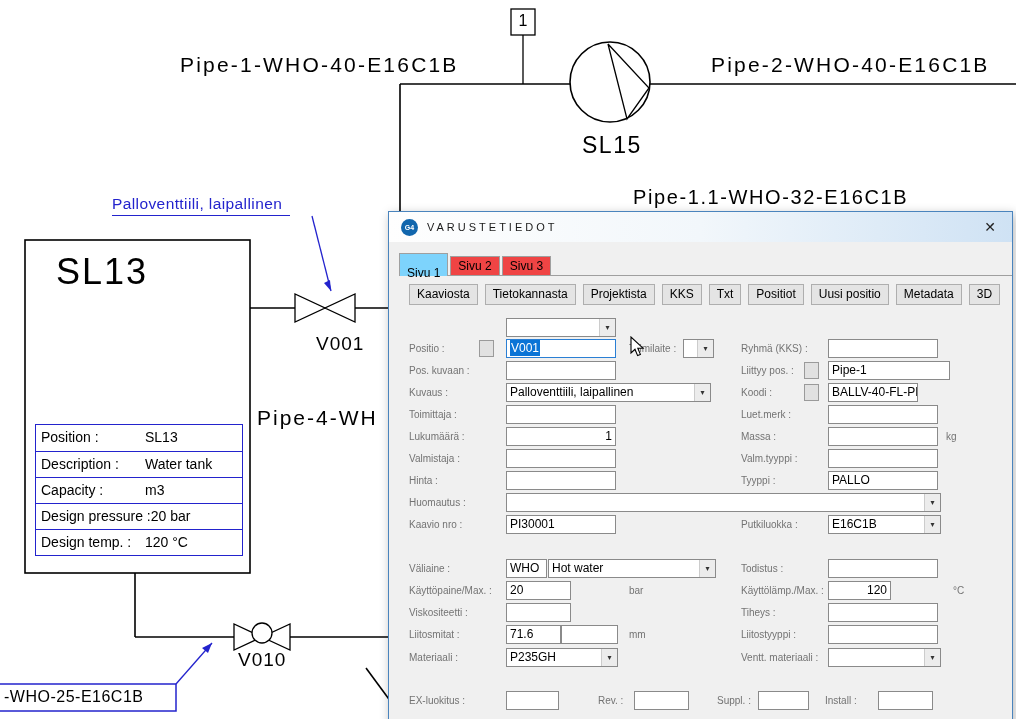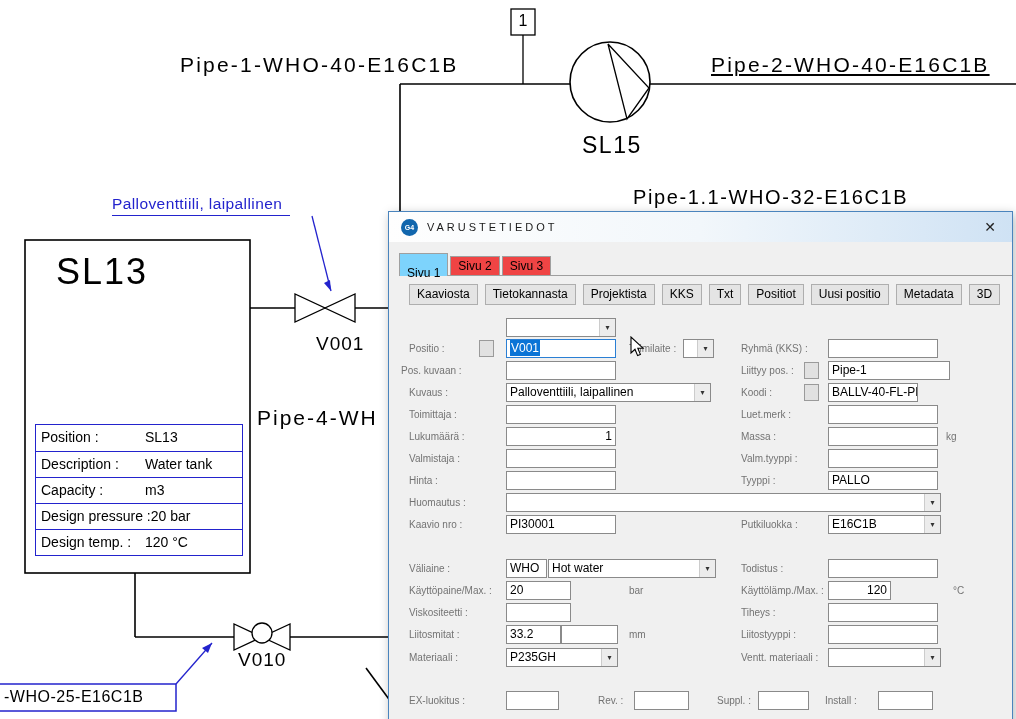--- a/index.html
+++ b/index.html
@@ -86,21 +86,21 @@
   <line x1="366" y1="668" x2="394" y2="706"></line>
   <line x1="312" y1="216" x2="331" y2="291" class="blue"></line>
   <polygon points="331,291 330,280 324,283" class="bluefill"></polygon>
   <line x1="176" y1="684" x2="212" y2="643" class="blue"></line>
   <polygon points="212,643 208,653 202,648" class="bluefill"></polygon>
   <rect x="-2" y="684" width="178" height="27" class="bluebox"></rect>
 </svg>
 
 <div class="cadtext" style="left:511px;top:12px;width:24px;text-align:center;font-size:16px;">1</div>
 <div class="cadtext" style="left:180px;top:53px;font-size:21px;letter-spacing:2.2px;">Pipe-1-WHO-40-E16C1B</div>
-<div class="cadtext" style="left:711px;top:53px;font-size:21px;letter-spacing:2.2px;text-decoration:underline;">Pipe-2-WHO-40-E16C1B</div>
+<div class="cadtext" style="left:711px;top:53px;font-size:21px;letter-spacing:2.2px;">Pipe-2-WHO-40-E16C1B</div>
 <div class="cadtext" style="left:582px;top:132px;font-size:23px;letter-spacing:1.5px;">SL15</div>
 <div class="cadtext" style="left:633px;top:186px;font-size:20px;letter-spacing:1.6px;">Pipe-1.1-WHO-32-E16C1B</div>
 <div class="cadtext annot" style="left:112px;top:195px;font-size:15.5px;letter-spacing:0.4px;">Palloventtiili, laipallinen</div>
 <div class="cadtext" style="left:56px;top:251px;font-size:36px;letter-spacing:2px;">SL13</div>
 <div class="cadtext" style="left:316px;top:333px;font-size:19px;letter-spacing:1px;">V001</div>
 <div class="cadtext" style="left:257px;top:406px;font-size:21px;letter-spacing:2px;">Pipe-4-WH</div>
 <div class="cadtext" style="left:238px;top:649px;font-size:19px;letter-spacing:1px;">V010</div>
 <div class="cadtext" style="left:4px;top:688px;font-size:16px;letter-spacing:0.5px;">-WHO-25-E16C1B</div>
 
 <div class="ttable">
@@ -159,21 +159,21 @@
   <span class="flabel" style="left:20px;top:129px">Positio :</span>
   <div class="sbtn" style="left:90px;top:128px"></div>
   <div class="finput focus" style="left:117px;top:127px;width:110px"><span class="sel">V001</span></div>
   <span class="flabel" style="left:240px;top:129px">Toimilaite :</span>
   <div class="finput combo" style="left:294px;top:127px;width:31px">
       <span class="arrow">▾</span>
     </div>
   <span class="flabel" style="left:352px;top:129px">Ryhmä (KKS) :</span>
   <div class="finput" style="left:439px;top:127px;width:110px"></div>
 
-  <span class="flabel" style="left:12px;top:151px">Pos. kuvaan :</span>
+  <span class="flabel" style="left:20px;top:151px">Pos. kuvaan :</span>
   <div class="finput" style="left:117px;top:149px;width:110px"></div>
   <span class="flabel" style="left:352px;top:151px">Liittyy pos. :</span>
   <div class="sbtn" style="left:415px;top:150px"></div>
   <div class="finput" style="left:439px;top:149px;width:122px">Pipe-1</div>
 
   <span class="flabel" style="left:20px;top:173px">Kuvaus :</span>
   <div class="finput combo" style="left:117px;top:171px;width:205px"><span>Palloventtiili, laipallinen</span><span class="arrow">▾</span></div>
   <span class="flabel" style="left:352px;top:173px">Koodi :</span>
   <div class="sbtn" style="left:415px;top:172px"></div>
   <div class="finput" style="left:439px;top:171px;width:90px">BALLV-40-FL-PN16</div>
@@ -219,21 +219,21 @@
   <span class="flabel" style="left:352px;top:371px">Käyttölämp./Max. :</span>
   <div class="finput right" style="left:439px;top:369px;width:63px">120</div>
   <span class="flabel" style="left:564px;top:371px">°C</span>
 
   <span class="flabel" style="left:20px;top:393px">Viskositeetti :</span>
   <div class="finput" style="left:117px;top:391px;width:65px"></div>
   <span class="flabel" style="left:352px;top:393px">Tiheys :</span>
   <div class="finput" style="left:439px;top:391px;width:110px"></div>
 
   <span class="flabel" style="left:20px;top:415px">Liitosmitat :</span>
-  <div class="finput" style="left:117px;top:413px;width:55px">33.2</div>
+  <div class="finput" style="left:117px;top:413px;width:55px">71.6</div>
   <div class="finput" style="left:172px;top:413px;width:57px"></div>
   <span class="flabel" style="left:240px;top:415px">mm</span>
   <span class="flabel" style="left:352px;top:415px">Liitostyyppi :</span>
   <div class="finput" style="left:439px;top:413px;width:110px"></div>
 
   <span class="flabel" style="left:20px;top:438px">Materiaali :</span>
   <div class="finput combo" style="left:117px;top:436px;width:112px"><span>P235GH</span><span class="arrow">▾</span></div>
   <span class="flabel" style="left:352px;top:438px">Ventt. materiaali :</span>
   <div class="finput combo" style="left:439px;top:436px;width:113px"><span></span><span class="arrow">▾</span></div>
 

